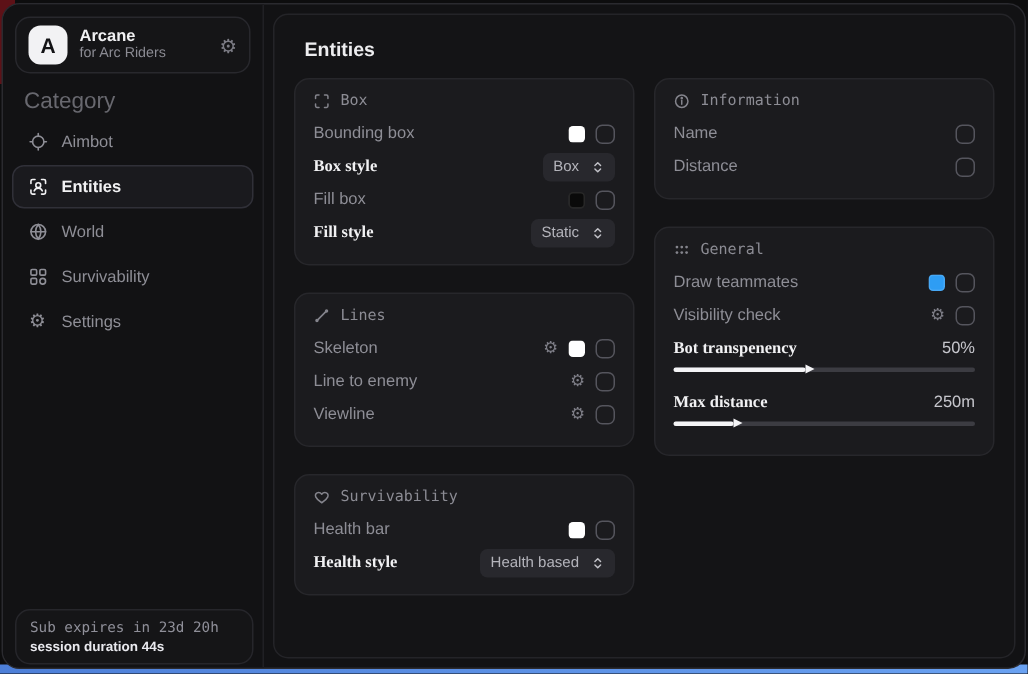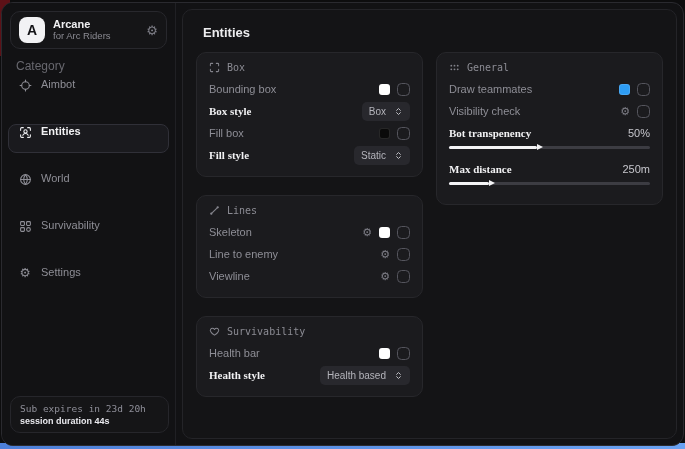--- a/index.html
+++ b/index.html
@@ -28,35 +28,35 @@
   }
   .logo {
     width:26px; height:26px; border-radius:8px; background:#f2f2f4;
     color:#131316; font-weight:bold; font-size:14px;
     display:flex; align-items:center; justify-content:center;
   }
   .brand-text { flex:1; line-height:1.15; }
   .brand-name { color:#f0f0f2; font-size:11px; font-weight:bold; }
   .brand-sub { color:#8b8b93; font-size:9.5px; }
   .brand-gear { color:#7c7c85; font-size:13px; cursor:pointer; }
-  .category { margin:10px 0 4px 14px; font-size:12px; color:#68686f; }
+  .category { margin:10px 0 4px 14px; font-size:15px; color:#68686f; }
   .nav { padding:0 6px; }
   .nav-item {
-    height:29px; display:flex; align-items:flex-start; gap:9px;
-    padding:0 9px; margin-bottom:18px; border:1px solid transparent;
+    height:29px; display:flex; align-items:center; gap:9px;
+    padding:0 9px; margin-bottom:1px; border:1px solid transparent;
     border-radius:8px; color:#8e8e96; font-size:11px; cursor:pointer;
   }
   .nav-item.active {
     background:#1a1a1e; border-color:#303038; color:#f1f1f3; font-weight:bold;
   }
   .nav-icon { width:14px; height:14px; display:inline-flex; align-items:center; justify-content:center; }
   .nav-icon svg { width:13px; height:13px; }
   .gear-glyph { font-size:12.5px; line-height:1; }
   .footer-card {
-    position:absolute; left:8px; right:6px; bottom:12px;
+    position:absolute; left:8px; right:6px; bottom:2px;
     border:1px solid #26262b; border-radius:10px; padding:6px 9px; background:#151517;
   }
   .sub-line { font-family:"DejaVu Sans Mono", monospace; font-size:9.5px; color:#8f8f99; margin-bottom:2px; }
   .sess-line { font-size:9px; font-weight:bold; color:#e9e9ee; }
   
   .content {
     flex:1; margin:6px; border:1px solid #242428; border-radius:10px;
     background:#141416; padding:13px 13px 0 13px; overflow:hidden;
   }
   .page-title { font-size:13px; font-weight:bold; color:#ededef; margin:2px 0 12px 7px; }
@@ -289,20 +289,44 @@
                   <path d="M7 9l5-5 5 5"></path>
                   <path d="M7 15l5 5 5-5"></path>
                 </svg>
             </span>
           </div>
         </div>
       </div>
 
       <div class="col">
 
+        <div class="card">
+          <div class="card-head">
+            <span class="head-icon">
+              <svg viewBox="0 0 24 24" fill="none" stroke="currentColor" stroke-width="2.2" stroke-linecap="round">
+                  <circle cx="12" cy="12" r="9"></circle>
+                  <line x1="12" y1="11" x2="12" y2="16.5"></line>
+                  <circle cx="12" cy="7.5" r="0.8" fill="currentColor"></circle>
+                </svg>
+            </span>
+            <span class="head-label">Information</span>
+          </div>
+          <div class="row">
+            <span class="lbl dim">Name</span>
+            <span class="ctrls">
+                <span class="checkbox"></span>
+              </span>
+          </div>
+          <div class="row">
+            <span class="lbl dim">Distance</span>
+            <span class="ctrls">
+                <span class="checkbox"></span>
+              </span>
+          </div>
+        </div>
 
         <div class="card">
           <div class="card-head">
             <span class="head-icon">
               <svg viewBox="0 0 24 24" fill="currentColor">
                   <circle cx="5" cy="8" r="2"></circle>
                   <circle cx="12" cy="8" r="2"></circle>
                   <circle cx="19" cy="8" r="2"></circle>
                   <circle cx="5" cy="16" r="2"></circle>
                   <circle cx="12" cy="16" r="2"></circle>

